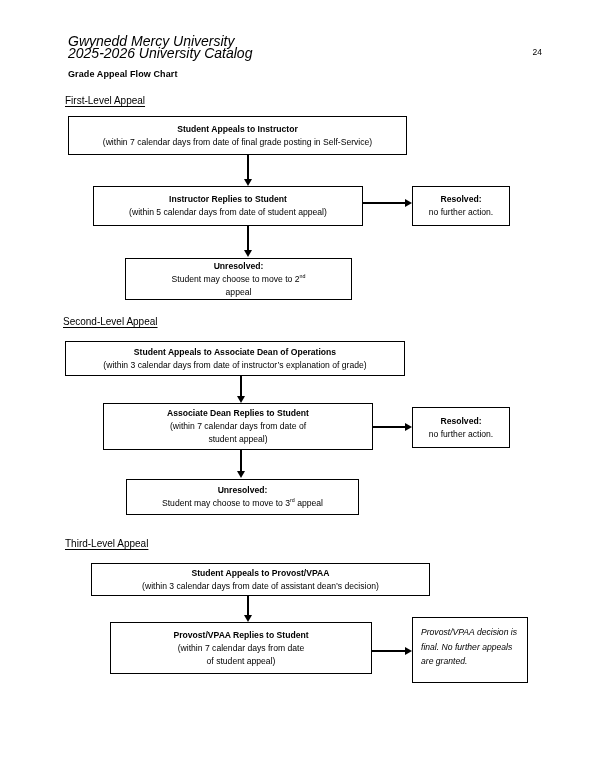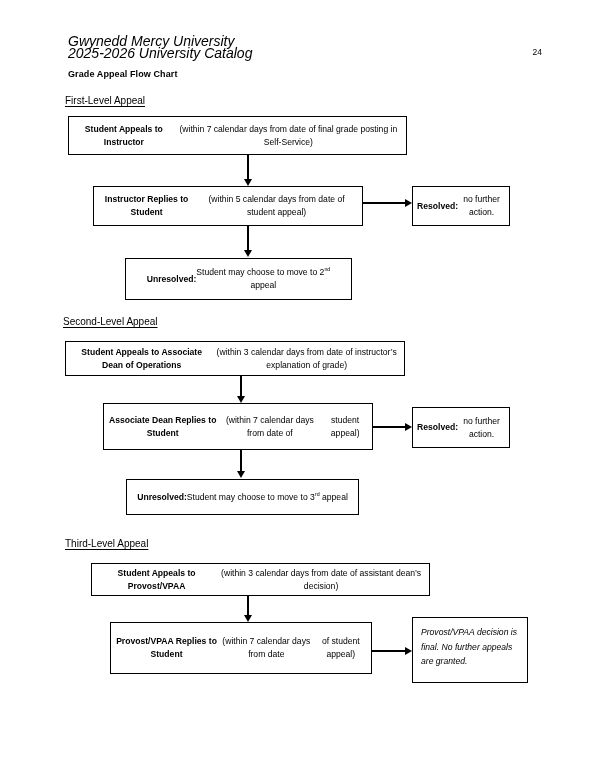--- a/index.html
+++ b/index.html
@@ -60,20 +60,21 @@
     white-space: nowrap;
   }
 
   
   .box {
     position: absolute;
     border: 1.2px solid #000000;
     background: #ffffff;
     box-sizing: border-box;
     display: flex;
+    flex-direction: column;
     justify-content: center;
     align-items: center;
     text-align: center;
     padding: 2px 4px;
   }
   .box.left {
     align-items: flex-start;
     text-align: left;
     justify-content: flex-start;
     padding: 7px 7px 4px 8px;

